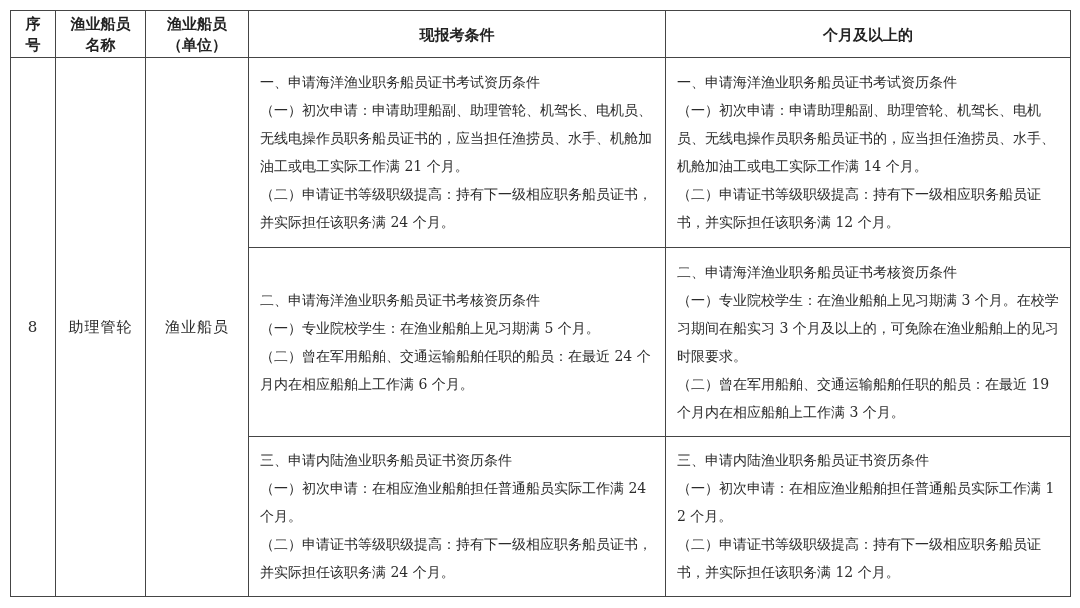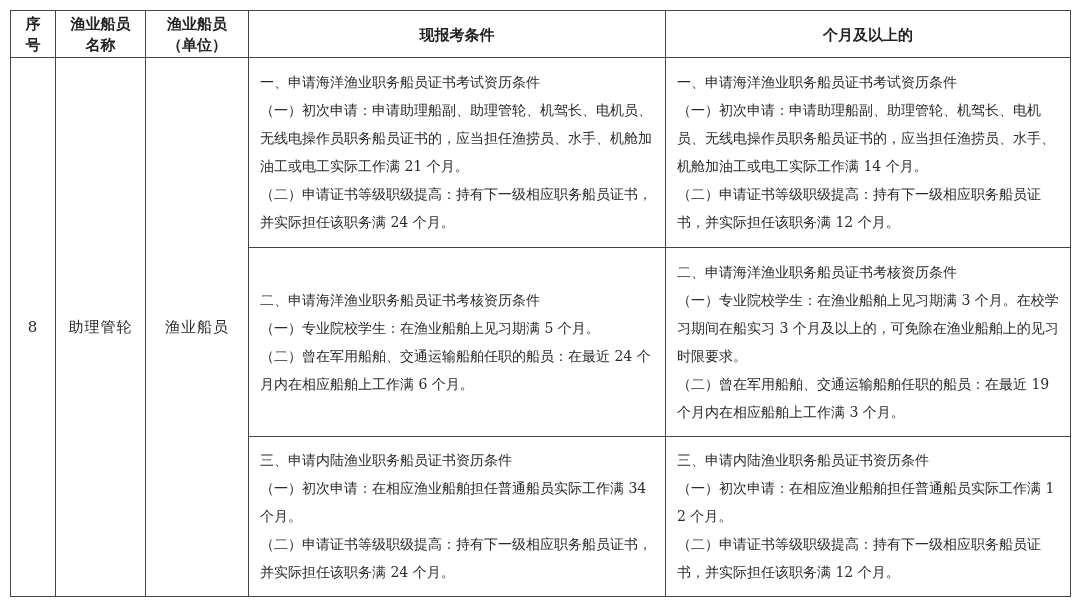--- a/index.html
+++ b/index.html
@@ -109,21 +109,21 @@
         </td>
         <td class="body-cell">
           <p>二、申请海洋渔业职务船员证书考核资历条件</p>
           <p>（一）专业院校学生：在渔业船舶上见习期满 3 个月。在校学习期间在船实习 3 个月及以上的，可免除在渔业船舶上的见习时限要求。</p>
           <p>（二）曾在军用船舶、交通运输船舶任职的船员：在最近 19 个月内在相应船舶上工作满 3 个月。</p>
         </td>
       </tr>
       <tr class="row-3">
         <td class="body-cell">
           <p>三、申请内陆渔业职务船员证书资历条件</p>
-          <p>（一）初次申请：在相应渔业船舶担任普通船员实际工作满 34 个月。</p>
+          <p>（一）初次申请：在相应渔业船舶担任普通船员实际工作满 24 个月。</p>
           <p>（二）申请证书等级职级提高：持有下一级相应职务船员证书，并实际担任该职务满 24 个月。</p>
         </td>
         <td class="body-cell">
           <p>三、申请内陆渔业职务船员证书资历条件</p>
           <p>（一）初次申请：在相应渔业船舶担任普通船员实际工作满 12 个月。</p>
           <p>（二）申请证书等级职级提高：持有下一级相应职务船员证书，并实际担任该职务满 12 个月。</p>
         </td>
       </tr>
     </tbody>
   </table>

